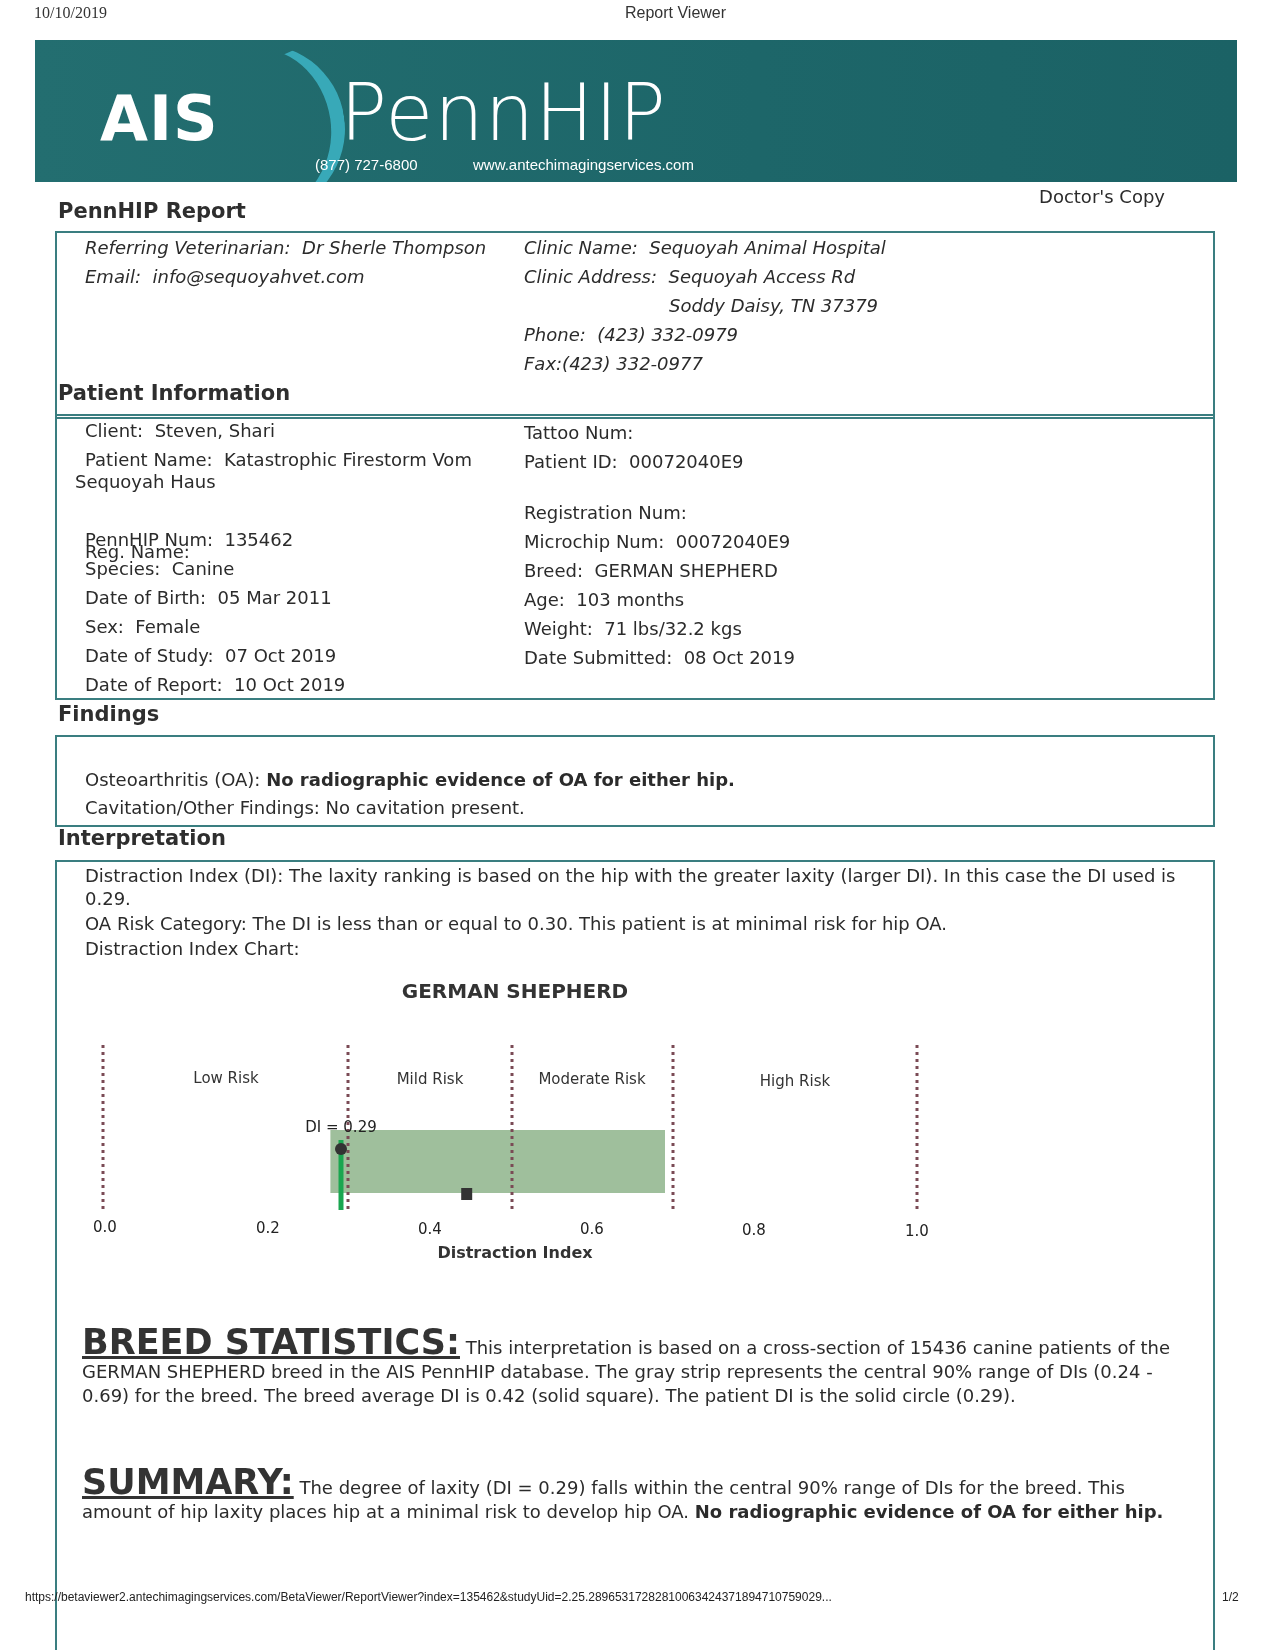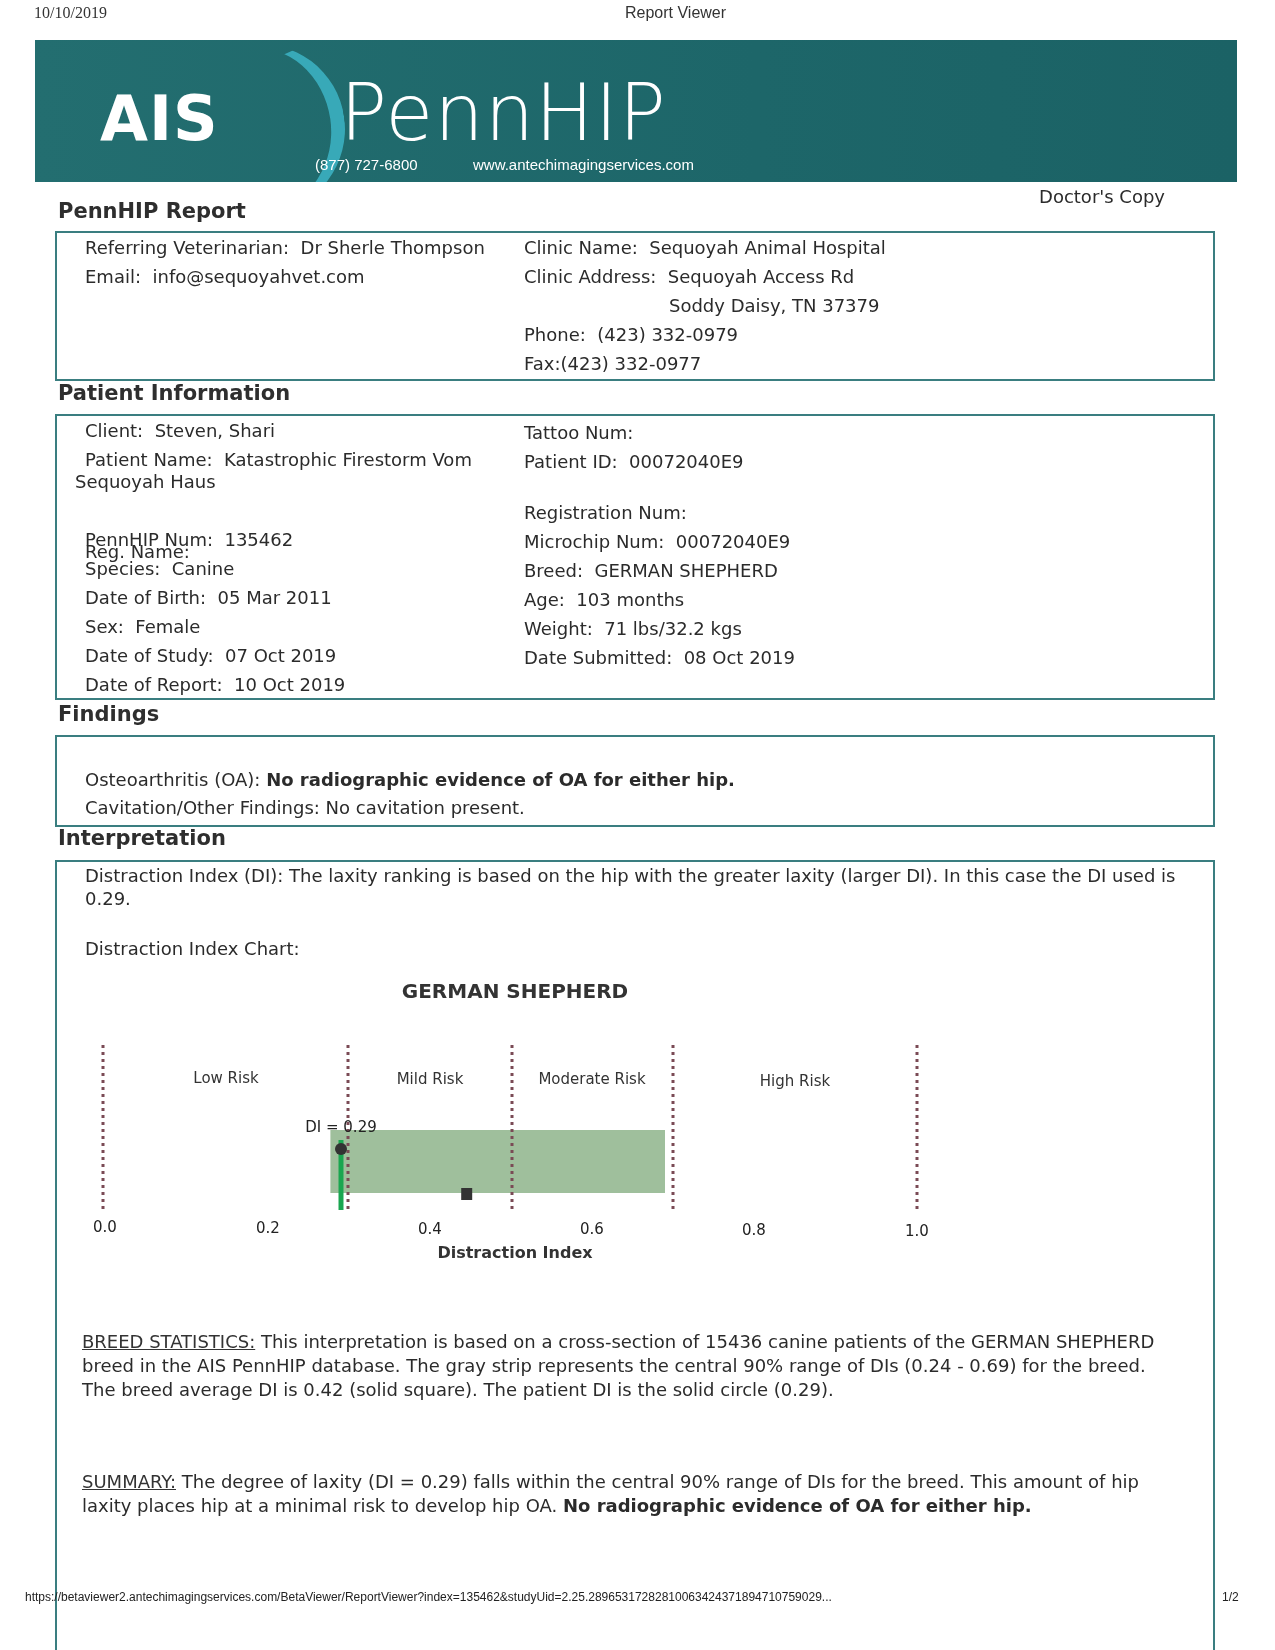--- a/index.html
+++ b/index.html
@@ -17,41 +17,41 @@
   .logo-penn { left: 305px; top: 28px; font-family: "DejaVu Sans", sans-serif; font-weight: 200;
                font-size: 78px; color: #ffffff; letter-spacing: 1px; }
   .banner-phone { left: 280px; top: 116px; font-family: "Liberation Sans", sans-serif; font-size: 15px; color: #fff; }
   .banner-url { left: 438px; top: 116px; font-family: "Liberation Sans", sans-serif; font-size: 15px; color: #fff; }
   .copy { right: 110px; top: 186px; font-size: 18px; }
   .sec-title { left: 58px; font-size: 21px; font-weight: bold; color: #2e2e2e; }
   .box { left: 55px; width: 1160px; border: 2px solid #3a7e80; box-sizing: border-box; }
   .row { position: absolute; font-size: 18px; white-space: nowrap; }
   .row b { font-weight: bold; }
   .para { position: absolute; font-size: 18px; line-height: 23px; }
-  .big-label { font-size: 18px; font-weight: normal; text-decoration: underline; color: #333; }
+  .big-label { font-size: 35px; font-weight: bold; text-decoration: underline; color: #333; }
   .footer { font-family: "Liberation Sans", sans-serif; font-size: 12px; color: #222; top: 1590px; }
 </style>
 </head>
 <body>
 
 <div class="abs print-hdr" style="left:34px;font-family:Liberation Serif, serif;">10/10/2019</div>
 <div class="abs print-hdr" style="left:625px;">Report Viewer</div>
 
 <div class="abs banner">
   <div class="abs logo-arc"></div>
   <div class="abs logo-ais">AIS</div>
   <div class="abs logo-penn">PennHIP</div>
   <div class="abs banner-phone">(877) 727-6800</div>
   <div class="abs banner-url">www.antechimagingservices.com</div>
 </div>
 
 <div class="abs copy">Doctor's Copy</div>
 
 <div class="abs sec-title" style="top:199px;">PennHIP Report</div>
-<div class="abs box" style="top:231px;height:150px;">
+<div class="abs box" style="top:231px;height:188px;font-style:italic;">
   <div class="row" style="left:28px;top:4px;">
     <span>Referring Veterinarian:</span>&nbsp;
     <span>Dr Sherle Thompson</span>
   </div>
   <div class="row" style="left:28px;top:33px;">
     <span>Email:</span>&nbsp;
     <span>info@sequoyahvet.com</span>
   </div>
   <div class="row" style="left:467px;top:4px;">
     <span>Clinic Name:</span>&nbsp;
@@ -153,20 +153,21 @@
   </div>
   <div class="row" style="left:28px;top:60px;">
     <span>Cavitation/Other Findings:</span>
     <span>No cavitation present.</span>
   </div>
 </div>
 
 <div class="abs sec-title" style="top:826px;">Interpretation</div>
 <div class="abs box" style="top:860px;height:800px;border-bottom:none;">
   <div class="para" style="left:28px;top:2px;width:1110px;">Distraction Index (DI): The laxity ranking is based on the hip with the greater laxity (larger DI). In this case the DI used is 0.29.</div>
+  <div class="para" style="left:28px;top:50px;">OA Risk Category: The DI is less than or equal to 0.30. This patient is at minimal risk for hip OA.</div>
   <div class="para" style="left:28px;top:75px;">Distraction Index Chart:</div>
 </div>
 
 <svg class="abs" style="left:0;top:960px;" width="1275" height="320">
   <text id="chart-title" x="515" y="38" text-anchor="middle" font-family="DejaVu Sans, sans-serif" font-size="20" font-weight="bold" fill="#333">GERMAN SHEPHERD</text>
   <g id="zones">
       <text x="226" y="123" text-anchor="middle" font-family="DejaVu Sans, sans-serif" font-size="15" fill="#333">Low Risk</text>
       <text x="430" y="124" text-anchor="middle" font-family="DejaVu Sans, sans-serif" font-size="15" fill="#333">Mild Risk</text>
       <text x="592" y="124" text-anchor="middle" font-family="DejaVu Sans, sans-serif" font-size="15" fill="#333">Moderate Risk</text>
       <text x="795" y="126" text-anchor="middle" font-family="DejaVu Sans, sans-serif" font-size="15" fill="#333">High Risk</text>

